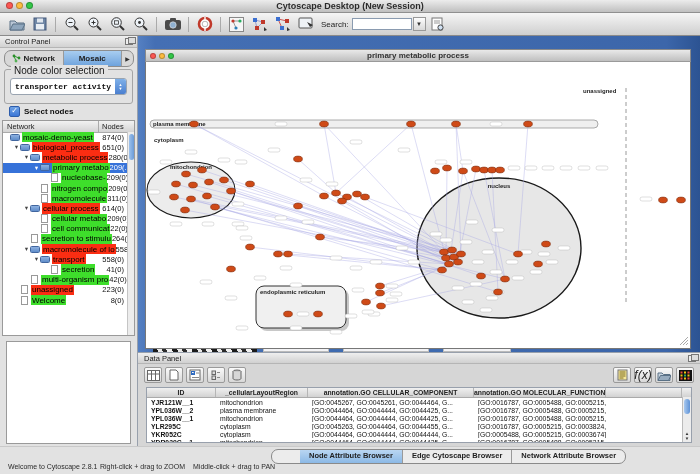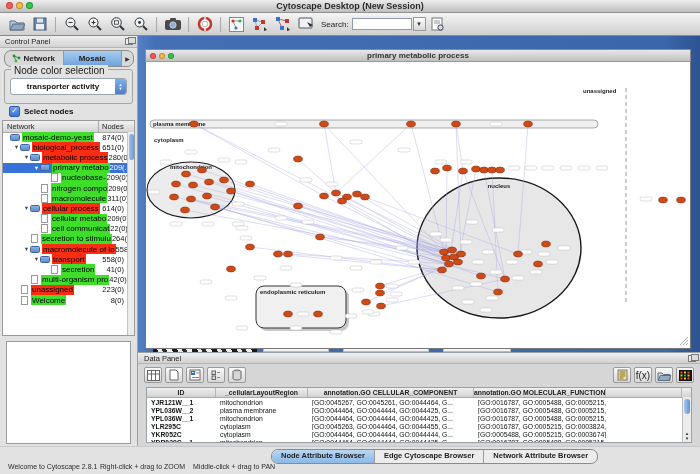--- a/index.html
+++ b/index.html
@@ -27,21 +27,21 @@
   .control-panel{width:138px;background:#e2e2e2;border-right:1px solid #98a0ac;position:relative;box-sizing:border-box;}
   .panel-header{position:absolute;top:0;left:0;right:0;height:12px;background:linear-gradient(#efefef,#d2d2d2);border-bottom:1px solid #b5b5b5;font-size:7.5px;color:#222;padding:1px 0 0 5px;box-sizing:border-box;}
   .float-icon{position:absolute;right:4px;top:2px;width:8px;height:7px;border:1px solid #777;background:#eee;box-sizing:border-box;}
   .float-icon:before{content:"";position:absolute;left:2px;top:-2px;width:6px;height:5px;border:1px solid #777;background:#ddd;}
   .cp-tabs{position:absolute;top:14px;left:4px;right:3px;height:15px;display:flex;border:1px solid #8d8d8d;border-radius:7px;background:#d8d8d8;overflow:hidden;}
   .cptab{flex:1;display:flex;align-items:center;justify-content:center;gap:2px;font-size:8px;font-weight:bold;color:#222;border-right:1px solid #9a9a9a;}
   .cptab.sel{background:linear-gradient(#a8cdf0,#6ea3dd);}
   .cparrow{width:11px;display:flex;align-items:center;justify-content:center;font-size:6px;color:#333;}
   .groupbox{position:absolute;top:33px;left:4px;right:4px;height:33px;border:1px solid #a5a5a5;border-radius:3px;}
   .groupbox .legend{position:absolute;top:-5px;left:6px;background:#e2e2e2;padding:0 3px;font-size:10px;color:#1a1a1a;}
-  .combo{position:absolute;left:5px;right:5px;top:8px;height:15px;background:#fff;border:1px solid #9aa4b0;border-radius:3px;display:flex;align-items:center;overflow:hidden;}
+  .combo{position:absolute;left:5px;right:5px;top:8px;height:15px;background:#fff;border:1px solid #9aa4b0;border-radius:3px;display:flex;align-items:center;overflow:hidden;font-family:Liberation Mono, monospace;}
   .combo-text{flex:1;font-size:8px;font-weight:bold;color:#111;text-align:center;}
   .combo-step{width:11px;height:100%;background:linear-gradient(#7fb0e8,#4a7fd0);display:flex;flex-direction:column;align-items:center;justify-content:center;color:#fff;font-size:4px;line-height:4px;}
   .checkrow{position:absolute;top:70px;left:9px;height:11px;display:flex;align-items:center;gap:4px;}
   .cbox{width:9px;height:9px;background:linear-gradient(#6fa3e6,#3b76d6);border:1px solid #2d5cab;border-radius:2px;color:#fff;font-size:8px;line-height:8px;text-align:center;}
   .cblabel{font-size:8px;font-weight:bold;color:#111;}
   .tree-wrap{position:absolute;top:84px;left:2px;right:2px;height:216px;background:#fff;border:1px solid #9a9a9a;box-sizing:border-box;overflow:hidden;}
   .tree-header{height:11px;background:linear-gradient(#f2f2f2,#d3d3d3);border-bottom:1px solid #aaa;display:flex;font-size:7.5px;color:#222;}
   .tree-header .th1{flex:1;padding:1px 0 0 4px;}
   .tree-header .th2{width:32px;border-left:1px solid #aaa;padding:1px 0 0 3px;}
   .tree{position:absolute;top:11px;left:0;right:7px;bottom:0;}
@@ -88,37 +88,37 @@
   .frag.dark{left:8px;width:104px;background:repeating-linear-gradient(65deg,#1a1a1a 0 5px,#e8e8e8 5px 9px,#2a2a2a 9px 13px,#f0f0f0 13px 18px);}
   .frag.thumb{background:#f3f3f5;border:1px solid #bbb;box-sizing:border-box;}
   .frag.blue{background:#3e6bb0;}
 
   
   .data-panel{height:95px;background:#d6d6d6;border-top:1px solid #98a0ac;position:relative;box-sizing:border-box;}
   .dp-header{height:11px;background:linear-gradient(#efefef,#d0d0d0);border-bottom:1px solid #b5b5b5;font-size:7.5px;color:#222;padding:1px 0 0 6px;box-sizing:border-box;position:relative;}
   .dp-toolbar{position:absolute;top:12px;left:6px;right:6px;height:20px;display:flex;align-items:center;gap:3px;}
   .dbtn{width:18px;height:16px;background:linear-gradient(#fafafa,#d8d8d8);border:1px solid #9a9a9a;border-radius:2px;display:flex;align-items:center;justify-content:center;box-sizing:border-box;font-size:7px;}
   .dp-spacer{flex:1;}
-  .fx{font-size:10px;color:#222;}
+  .fx{font-style:italic;font-size:12px;color:#222;}
   .dp-table{position:absolute;left:8px;right:8px;top:34px;bottom:4px;background:#fff;border:1px solid #98a0ac;box-sizing:border-box;overflow:hidden;}
   .dpth-row{height:9px;background:linear-gradient(#f0f0f0,#d2d2d2);border-bottom:1px solid #aaa;display:flex;}
   .dpth{font-size:6.8px;font-weight:bold;color:#222;text-align:center;border-right:1px solid #b5b5b5;overflow:hidden;white-space:nowrap;box-sizing:border-box;padding-top:1px;flex:none;}
   .dprow{height:8px;display:flex;align-items:center;font-size:6.8px;color:#111;white-space:nowrap;}
   .dpc{overflow:hidden;padding-left:4px;box-sizing:border-box;flex:none;}
   .dpc.b{font-weight:bold;}
   .dp-scroll{position:absolute;top:9px;right:0;bottom:0;width:9px;background:#ececec;border-left:1px solid #bbb;box-sizing:border-box;}
   .dp-thumb{position:absolute;top:2px;left:1px;width:6px;height:15px;background:linear-gradient(90deg,#a9c9ef,#5e92d6);border-radius:3px;}
   .dp-arrows{position:absolute;bottom:1px;left:0;width:8px;font-size:4.5px;line-height:5px;text-align:center;color:#333;}
 
   
   .bottom-strip{position:absolute;bottom:0;left:0;right:0;height:27px;background:#e2e2e2;border-top:1px solid #c9c9c9;}
   .seg-tabs{position:absolute;left:271px;top:2px;height:13px;display:flex;border:1px solid #8a8a8a;border-radius:7px;overflow:hidden;background:#ececec;}
   .seg{padding:0 9px;font-size:7.5px;font-weight:bold;line-height:12px;color:#222;border-right:1px solid #9a9a9a;}
   .seg:last-child{border-right:none;}
-  .seg.sel{background:linear-gradient(#b9d6f2,#8cb9e6);}
+  .seg.sel{background:linear-gradient(#b9d6f2,#8cb9e6);margin-left:28px;}
   .statusbar{position:absolute;left:0;right:0;bottom:0;height:11px;}
   .st{position:absolute;top:0;font-size:7px;color:#2a2a2a;white-space:nowrap;}
 </style>
 </head>
 <body>
 
 <div class="app">
 
   <div class="titlebar">
     <div class="lights">

